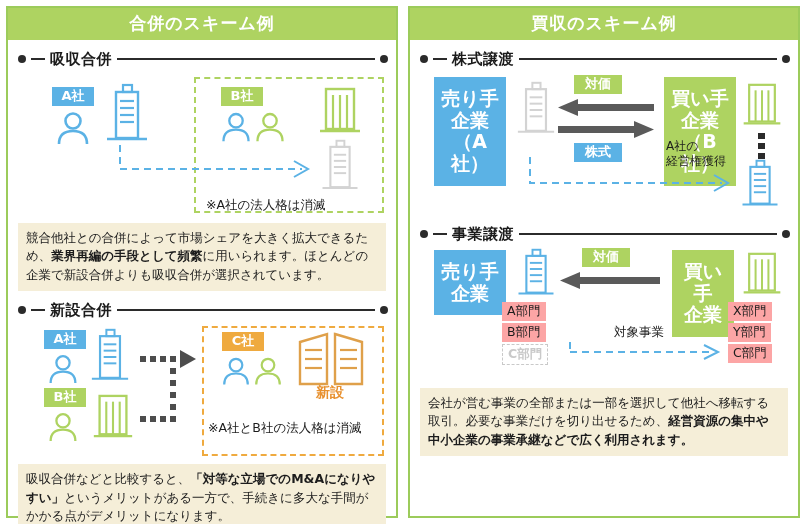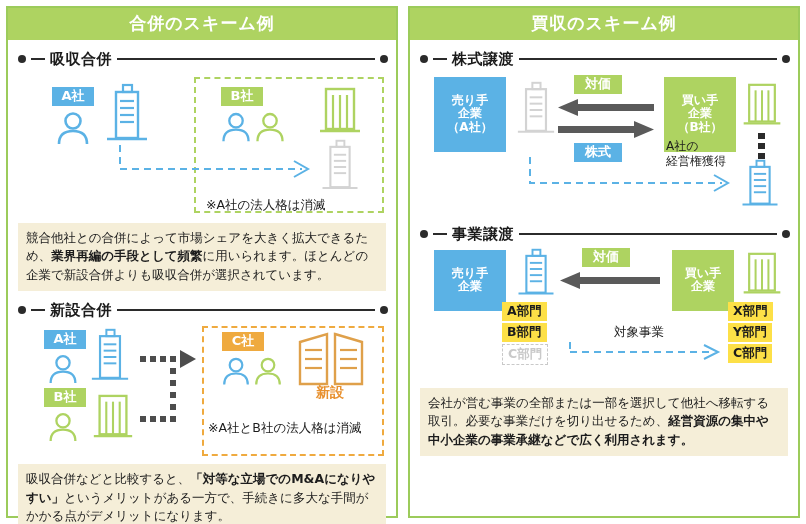--- a/index.html
+++ b/index.html
@@ -55,31 +55,31 @@
   .canvas-sm{position:relative;height:140px;}
   
   .tag{
     position:absolute;color:#fff;font-weight:bold;font-size:13px;
     text-align:center;line-height:1.15;padding:2px 6px;box-sizing:border-box;
     white-space:pre-line;
   }
   .tag-blue{background:#5bb2e5;}
   .tag-green{background:#aed361;}
   .tag-orange{background:#efaa3f;}
-  .tag-multi{font-size:12px;padding:17px 7px;}
+  .tag-multi{font-size:19px;padding:11px 7px;}
   
   .group-green{position:absolute;border:2px dashed #aed361;}
   .group-orange{position:absolute;border:2px dashed #efaa3f;}
   .note-small{
     position:absolute;font-size:12.5px;color:#1c1c1c;line-height:1.25;margin-top:16px;
   }
   .sub-label{position:absolute;font-size:12px;color:#1c1c1c;line-height:1.25;}
   
   .dept{
-    position:absolute;background:#fde047;color:#1c1c1c;font-weight:bold;
+    position:absolute;background:#fca5a5;color:#1c1c1c;font-weight:normal;
     font-size:12.5px;padding:1px 5px;box-sizing:border-box;white-space:nowrap;
   }
   .dept-ghost{background:#ffffff;color:#c9c9c9;border:1px dashed #c9c9c9;font-weight:bold;}
   
   .comment{
     background:#f5eed8;
     color:#1c1c1c;
     font-size:12.5px;
     line-height:1.5;
     padding:6px 8px;

